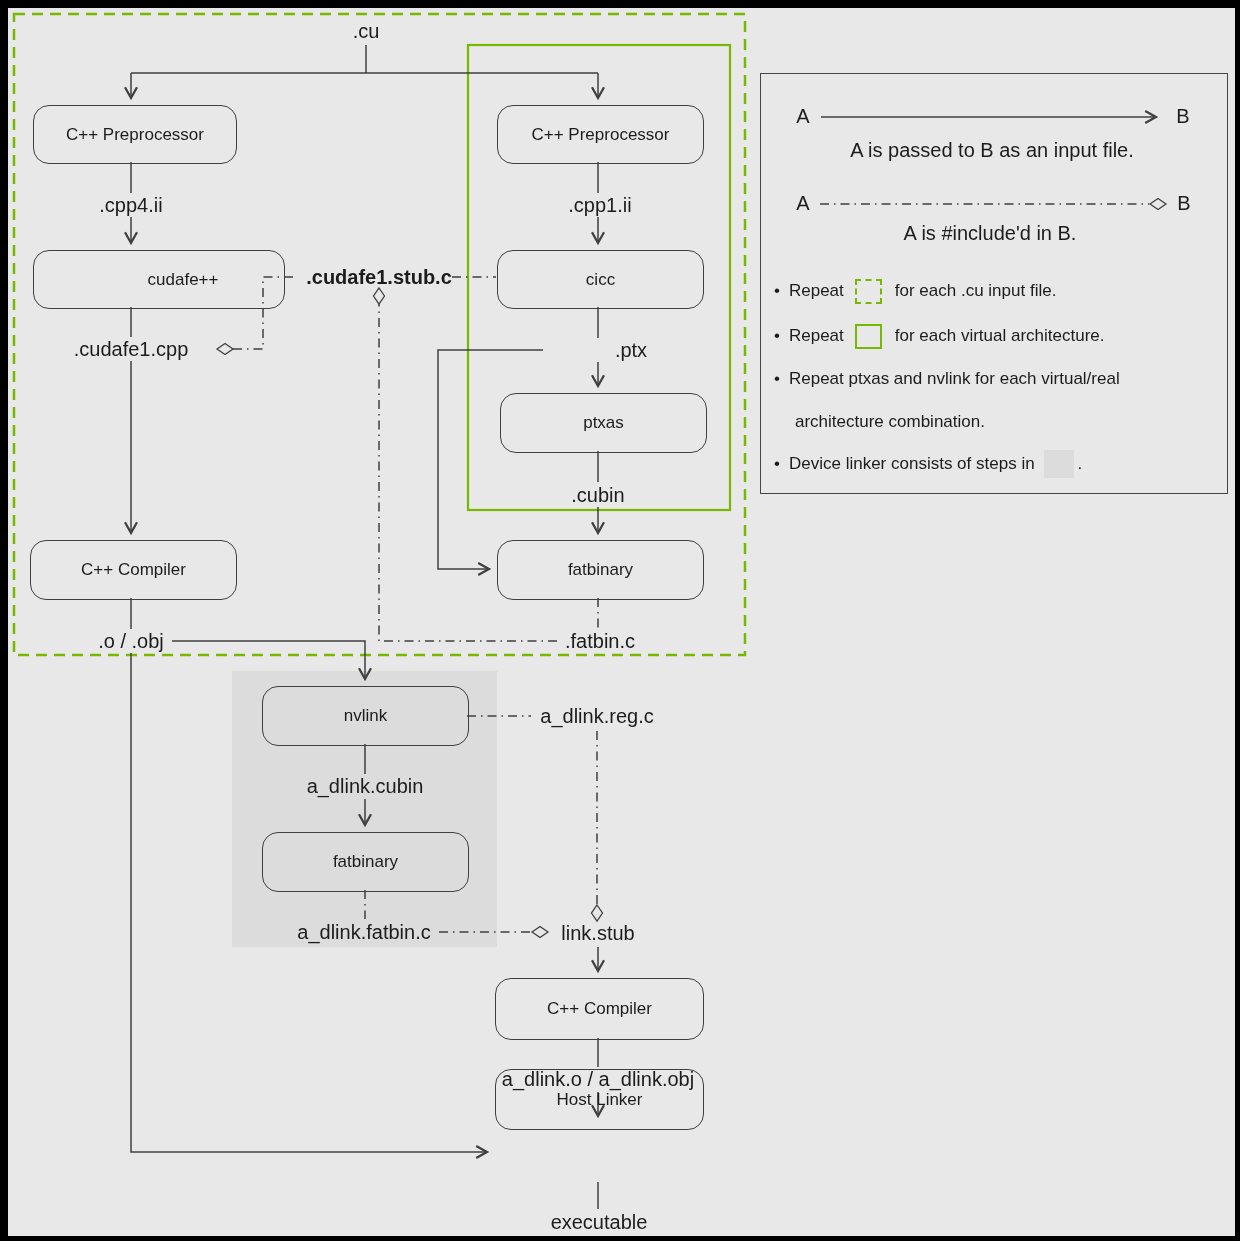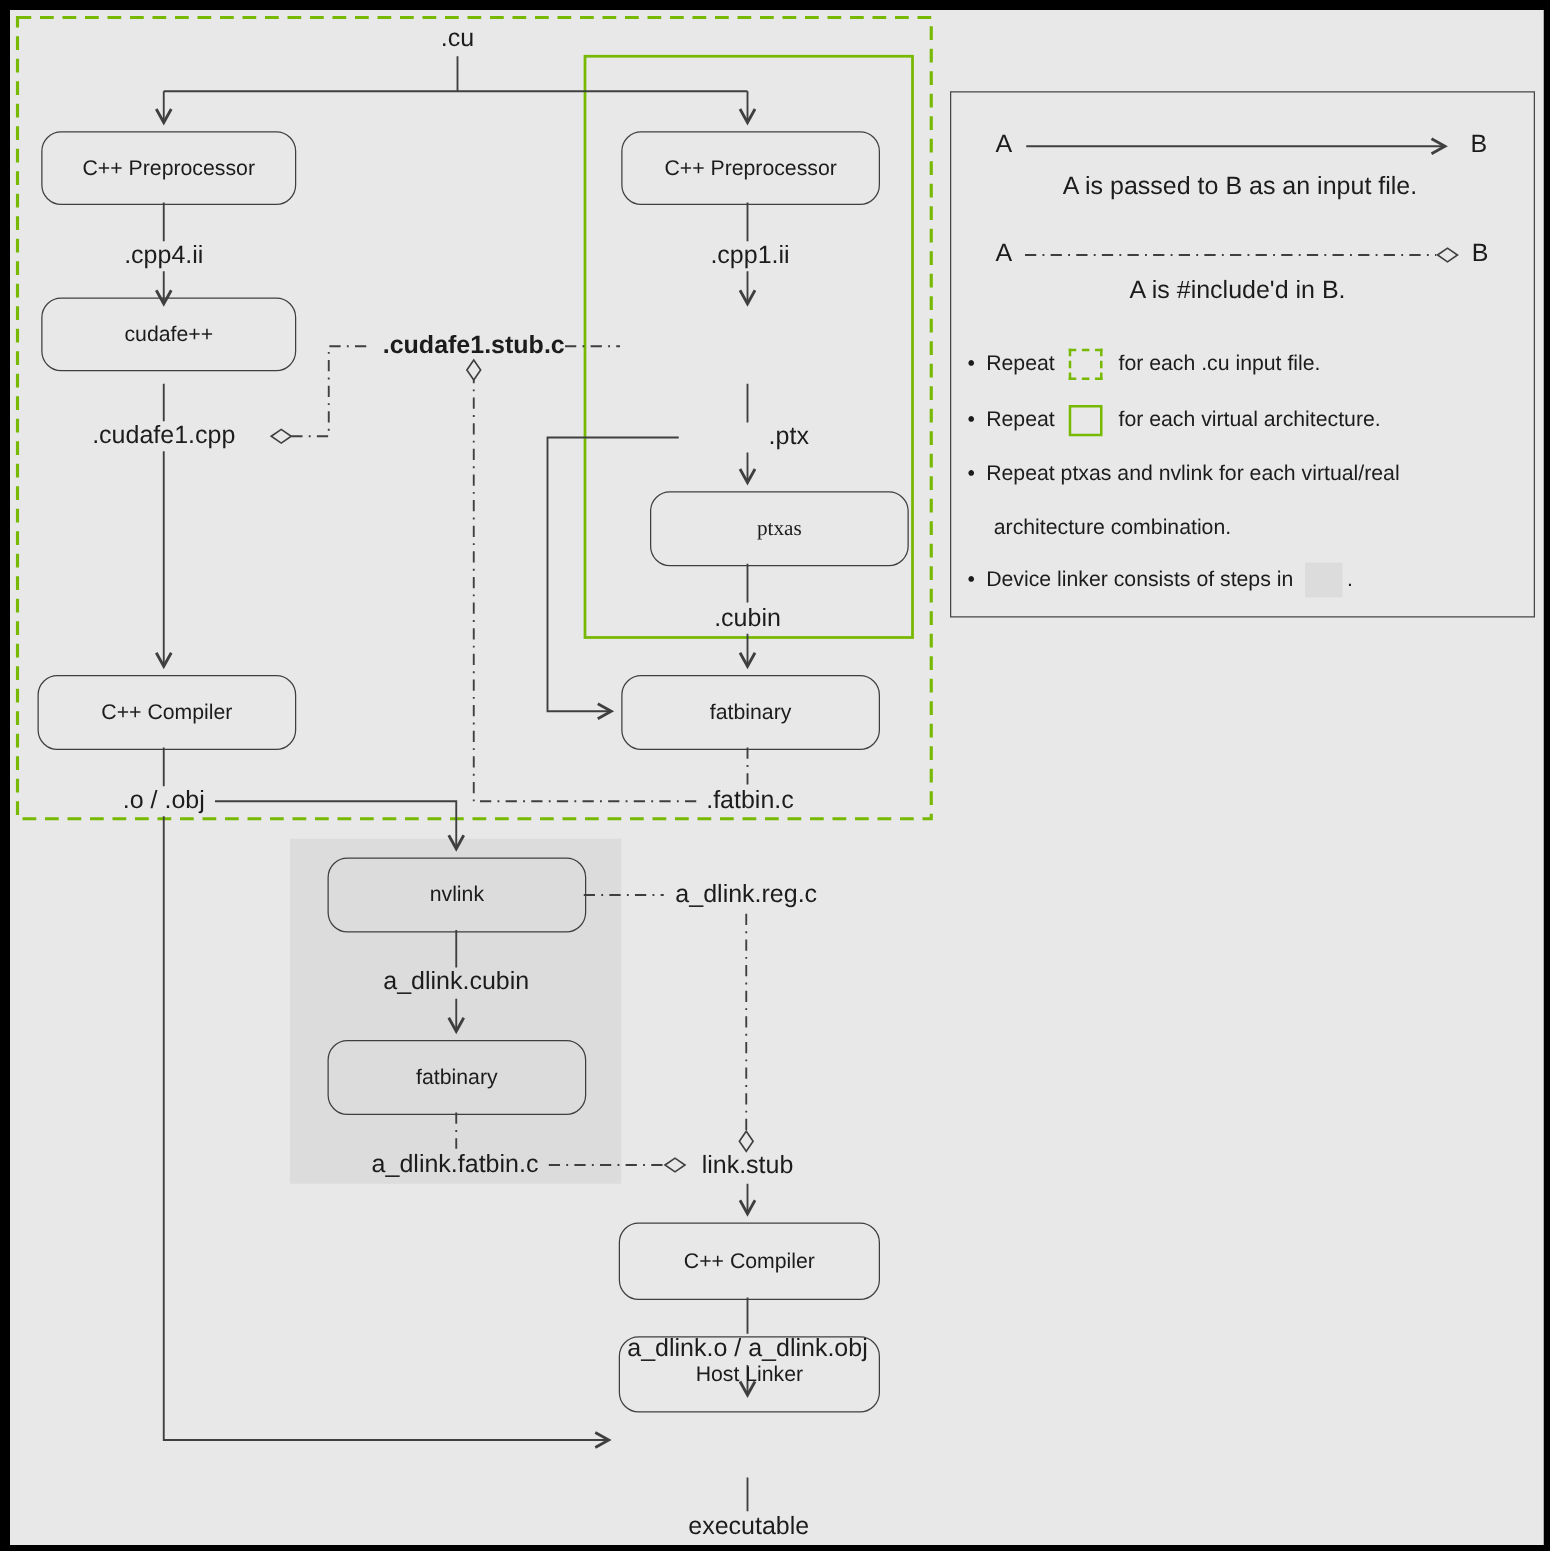--- a/index.html
+++ b/index.html
@@ -83,30 +83,33 @@
       <path d="M379,288 L384.5,296 L379,304 L373.5,296 Z"></path>
       <path d="M597,905 L602.5,913 L597,921 L591.5,913 Z"></path>
       <path d="M532,932 L540,926.5 L548,932 L540,937.5 Z"></path>
       <path d="M1150,204 L1158,198.5 L1166,204 L1158,209.5 Z"></path>
     </g>
   </svg>
 
   <div class="node" style="left:33px;top:105px;width:202px;height:57px;">
       <span>C++ Preprocessor</span>
     </div>
-  <div class="node" style="left:33px;top:238px;width:202px;height:57px;">
+  <div class="node" style="left:33px;top:250px;width:202px;height:57px;padding-left:48px;">
       <span>cudafe++</span>
     </div>
   <div class="node" style="left:30px;top:540px;width:205px;height:58px;">
       <span>C++ Compiler</span>
     </div>
   <div class="node" style="left:497px;top:105px;width:205px;height:57px;">
       <span>C++ Preprocessor</span>
     </div>
-  <div class="node" style="left:520px;top:393px;width:205px;height:58px;font-family:Liberation Serif, serif;">
+  <div class="node" style="left:497px;top:250px;width:205px;height:57px;">
+      <span>cicc</span>
+    </div>
+  <div class="node" style="left:500px;top:393px;width:205px;height:58px;">
       <span>ptxas</span>
     </div>
   <div class="node" style="left:497px;top:540px;width:205px;height:58px;">
       <span>fatbinary</span>
     </div>
   <div class="node" style="left:262px;top:686px;width:205px;height:58px;">
       <span>nvlink</span>
     </div>
   <div class="node" style="left:262px;top:832px;width:205px;height:58px;">
       <span>fatbinary</span>

